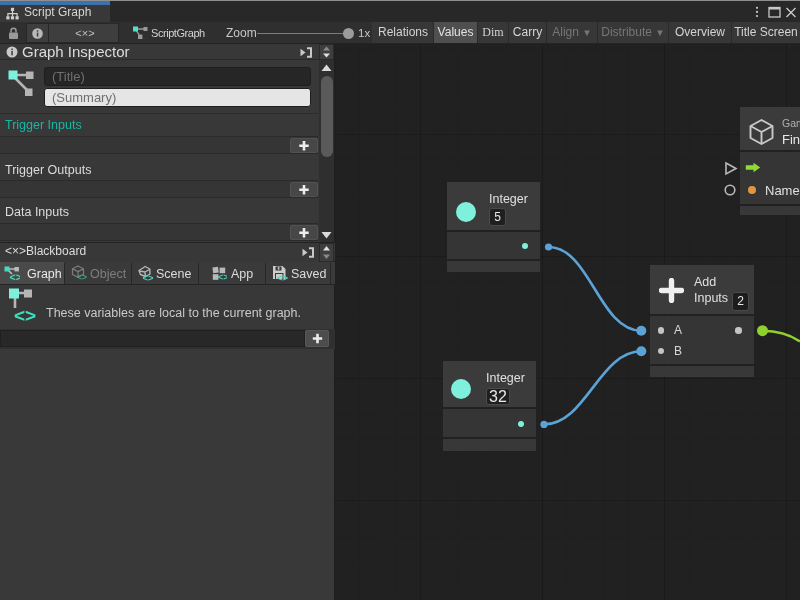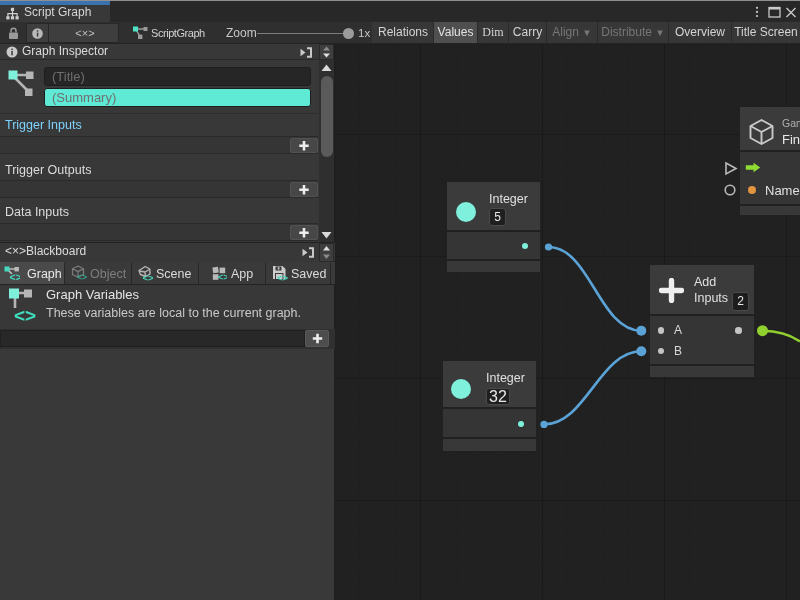--- a/index.html
+++ b/index.html
@@ -170,40 +170,40 @@
 </div>
 
 <div class="abs" style="left:0;top:44px;width:335px;height:556px;background:#383838;border-right:1px solid #1f1f1f;box-sizing:border-box;">
 
   <div class="abs" style="left:0;top:0;width:334px;height:15px;border-bottom:1px solid #292929;background:#383838;"></div>
   <svg class="abs" style="left:6px;top:1.5px;" width="12" height="12" viewBox="0 0 12 12">
     <circle cx="6" cy="6" r="5.5" fill="#c9c9c9"></circle>
     <rect x="5.3" y="5" width="1.5" height="4.3" fill="#383838"></rect>
     <rect x="5.3" y="2.6" width="1.5" height="1.5" fill="#383838"></rect>
   </svg>
-  <div class="abs" style="left:22px;top:0px;width:130px;height:15px;line-height:15px;font-size:12px;color:#dcdcdc;">Graph Inspector</div>
+  <div class="abs" style="left:22px;top:0px;width:130px;height:15px;line-height:15px;font-size:15px;color:#dcdcdc;">Graph Inspector</div>
   <svg class="abs" style="left:300px;top:2.5px;" width="13" height="11" viewBox="0 0 13 11">
     <path d="M0.5 1.8 L5.5 5.5 L0.5 9.2 Z" fill="#c9c9c9"></path>
     <path d="M7 1.2 H11 V9.8 H7" stroke="#c9c9c9" stroke-width="2" fill="none"></path>
   </svg>
 
   <svg class="abs" style="left:7px;top:26px;" width="30" height="32" viewBox="0 0 30 32">
     <g stroke="#b5b5b5" stroke-width="2.6" fill="none">
       <path d="M6 5 H22 M6 6 L21 21"></path>
     </g>
     <rect x="1.5" y="0.5" width="9" height="9" fill="#7ff0dc"></rect>
     <rect x="19" y="1.5" width="7.5" height="7.5" fill="#b5b5b5"></rect>
     <rect x="18" y="18.5" width="7.5" height="7.5" fill="#b5b5b5"></rect>
   </svg>
 
   <div class="abs" style="left:44px;top:23px;width:267px;height:19px;background:#262626;border:1px solid #1e1e1e;border-radius:3px;box-sizing:border-box;line-height:17px;font-size:13px;color:#6f6f6f;padding-left:7px;">(Title)</div>
-  <div class="abs" style="left:44px;top:44px;width:267px;height:19px;background:#5eead4;border:1px solid #1e1e1e;border-radius:3px;box-sizing:border-box;line-height:17px;font-size:13px;color:#6f6f6f;padding-left:7px;">(Summary)</div>
+  <div class="abs" style="left:44px;top:44px;width:267px;height:19px;background:#e5e5e5;border:1px solid #1e1e1e;border-radius:3px;box-sizing:border-box;line-height:17px;font-size:13px;color:#6f6f6f;padding-left:7px;">(Summary)</div>
   <div class="abs" style="left:0;top:69px;width:318px;height:1px;background:#2c2c2c;"></div>
 
-  <div class="abs" style="left:5px;top:74px;width:150px;height:15px;line-height:15px;font-size:12.5px;color:#7dd3fc;">Trigger Inputs</div>
+  <div class="abs" style="left:5px;top:74px;width:150px;height:15px;line-height:15px;font-size:12.5px;color:#14b8a6;">Trigger Inputs</div>
   <div class="abs" style="left:0;top:92px;width:318px;height:18px;background:#353535;border-top:1px solid #2a2a2a;border-bottom:1px solid #2a2a2a;box-sizing:border-box;"></div>
   <div class="abs" style="left:290px;top:93.5px;width:28px;height:15.5px;background:#474747;border:1px solid #525252;border-radius:2px;box-sizing:border-box;">
       <svg width="26" height="13.5" viewBox="0 0 26 13.5">
         <path d="M13 2 V11.5 M8.3 6.75 H17.7" stroke="#ededed" stroke-width="2.6"></path>
       </svg>
     </div>
   <div class="abs" style="left:5px;top:119px;width:150px;height:15px;line-height:15px;font-size:12.5px;color:#dcdcdc;">Trigger Outputs</div>
   <div class="abs" style="left:0;top:136px;width:318px;height:18px;background:#353535;border-top:1px solid #2a2a2a;border-bottom:1px solid #2a2a2a;box-sizing:border-box;"></div>
   <div class="abs" style="left:290px;top:137.5px;width:28px;height:15.5px;background:#474747;border:1px solid #525252;border-radius:2px;box-sizing:border-box;">
       <svg width="26" height="13.5" viewBox="0 0 26 13.5">
@@ -295,21 +295,20 @@
     <text x="5" y="15.5" font-size="9.5" font-weight="bold" fill="#44d9c0" font-family="Liberation Sans">&lt;&gt;</text>
   </svg>
   <div class="abs" style="left:291px;top:222px;width:40px;height:16px;line-height:16px;font-size:12.5px;color:#dcdcdc;">Saved</div>
 
   <svg class="abs" style="left:8px;top:244px;" width="30" height="36" viewBox="0 0 30 36">
     <path d="M7 5 H20 M7 7 V20" stroke="#b5b5b5" stroke-width="2.6" fill="none"></path>
     <rect x="1" y="0.5" width="10" height="10" fill="#7ff0dc"></rect>
     <rect x="16" y="1.5" width="8" height="8" fill="#b5b5b5"></rect>
     <text x="6" y="34" font-size="19" font-weight="bold" fill="#3fe0c0" font-family="Liberation Sans">&lt;&gt;</text>
   </svg>
-  <div class="abs" style="left:46px;top:243px;width:200px;height:16px;line-height:16px;font-size:13px;color:#e4e4e4;">Graph Variables</div>
   <div class="abs" style="left:46px;top:262px;width:280px;height:15px;line-height:15px;font-size:12.5px;color:#c9c9c9;">These variables are local to the current graph.</div>
 
   <div class="abs" style="left:0;top:285px;width:335px;height:20px;background:#303030;"></div>
   <div class="abs" style="left:0;top:286px;width:305px;height:17px;background:#282828;border:1px solid #202020;box-sizing:border-box;"></div>
   <div class="abs" style="left:305px;top:286px;width:24px;height:17px;background:#4d4d4d;border:1px solid #585858;border-radius:2px;box-sizing:border-box;">
       <svg width="23" height="15" viewBox="0 0 23 15">
         <path d="M11.5 2.7 V12.3 M6.8 7.5 H16.2" stroke="#ededed" stroke-width="2.6"></path>
       </svg>
     </div>
 

